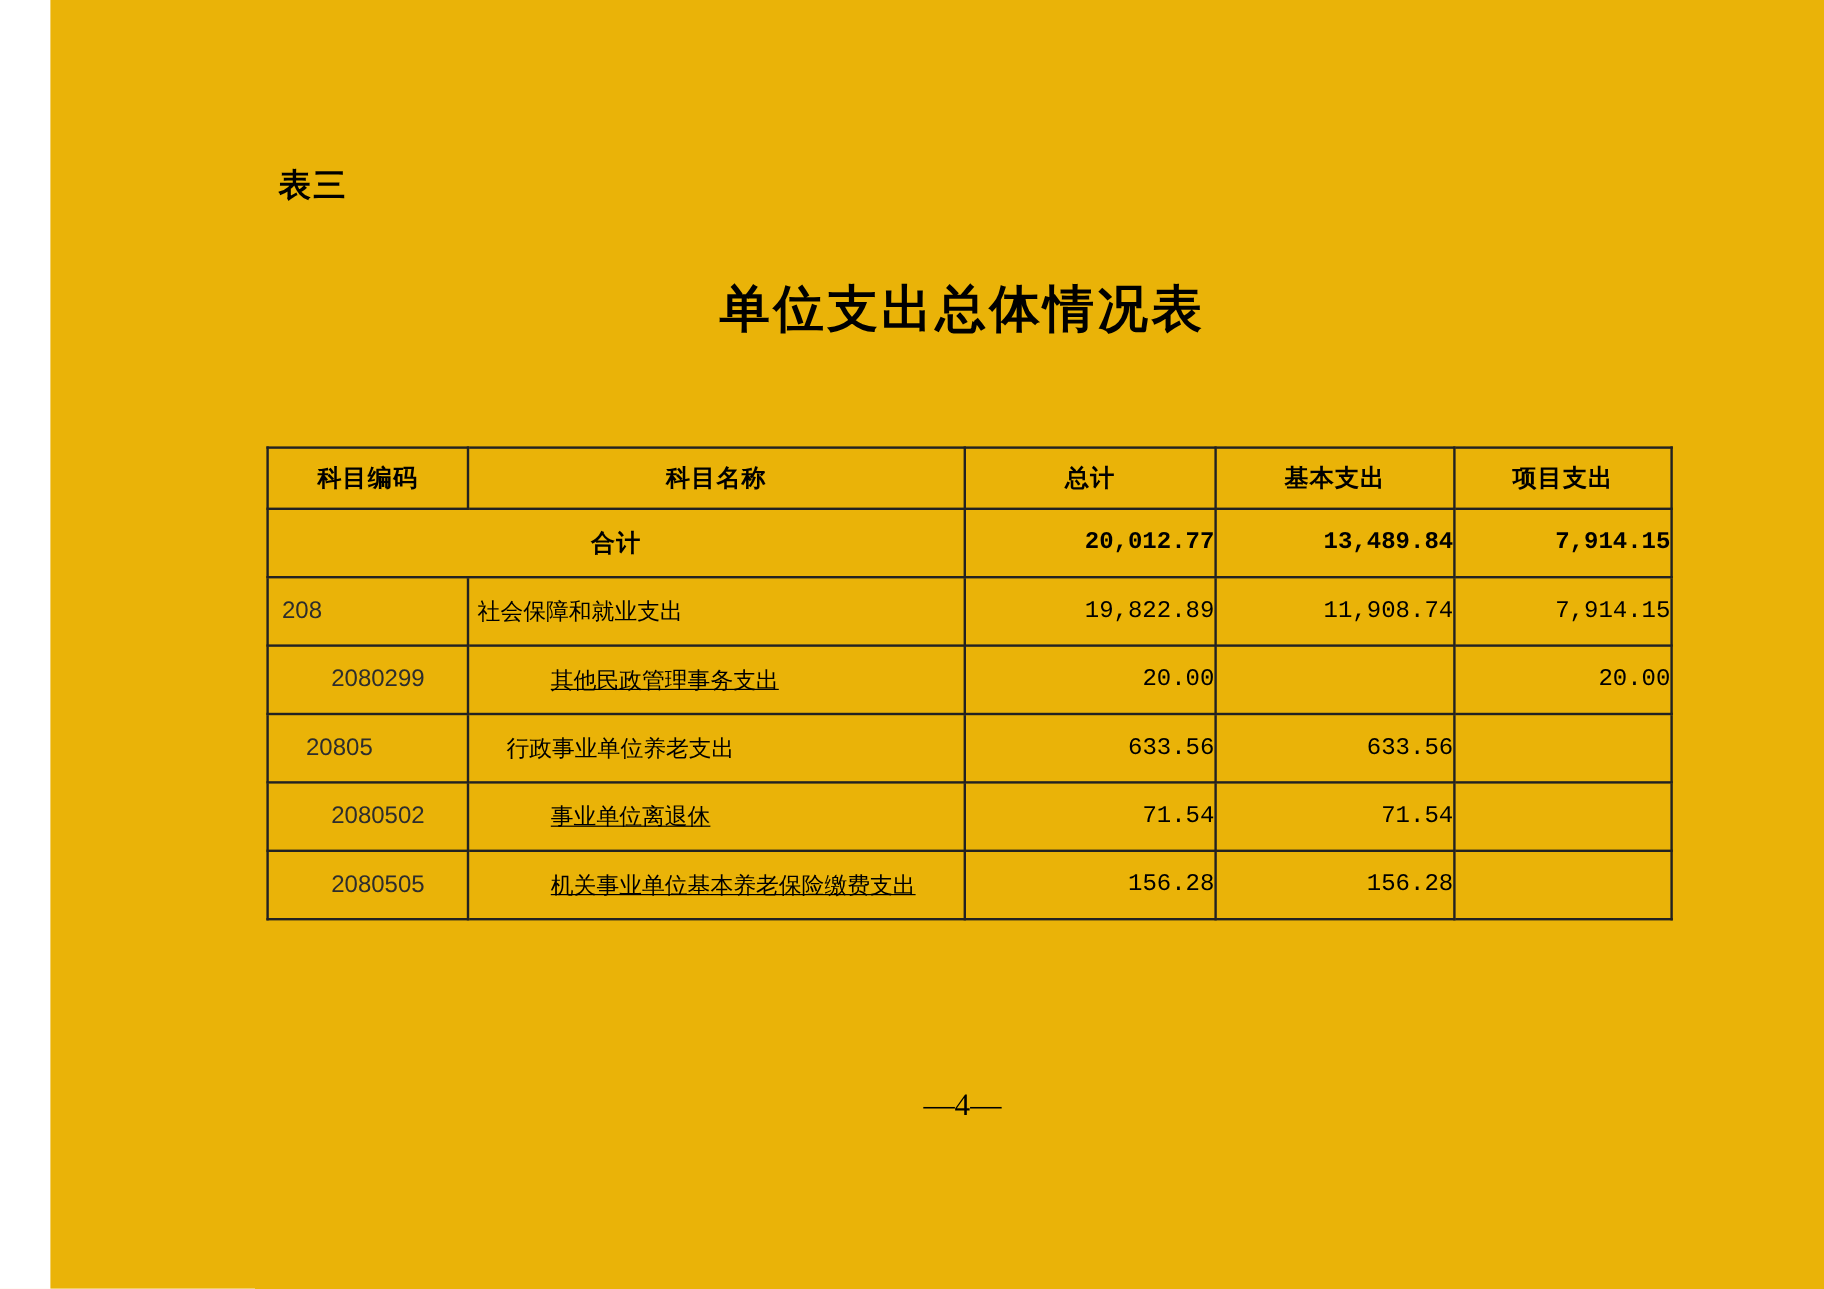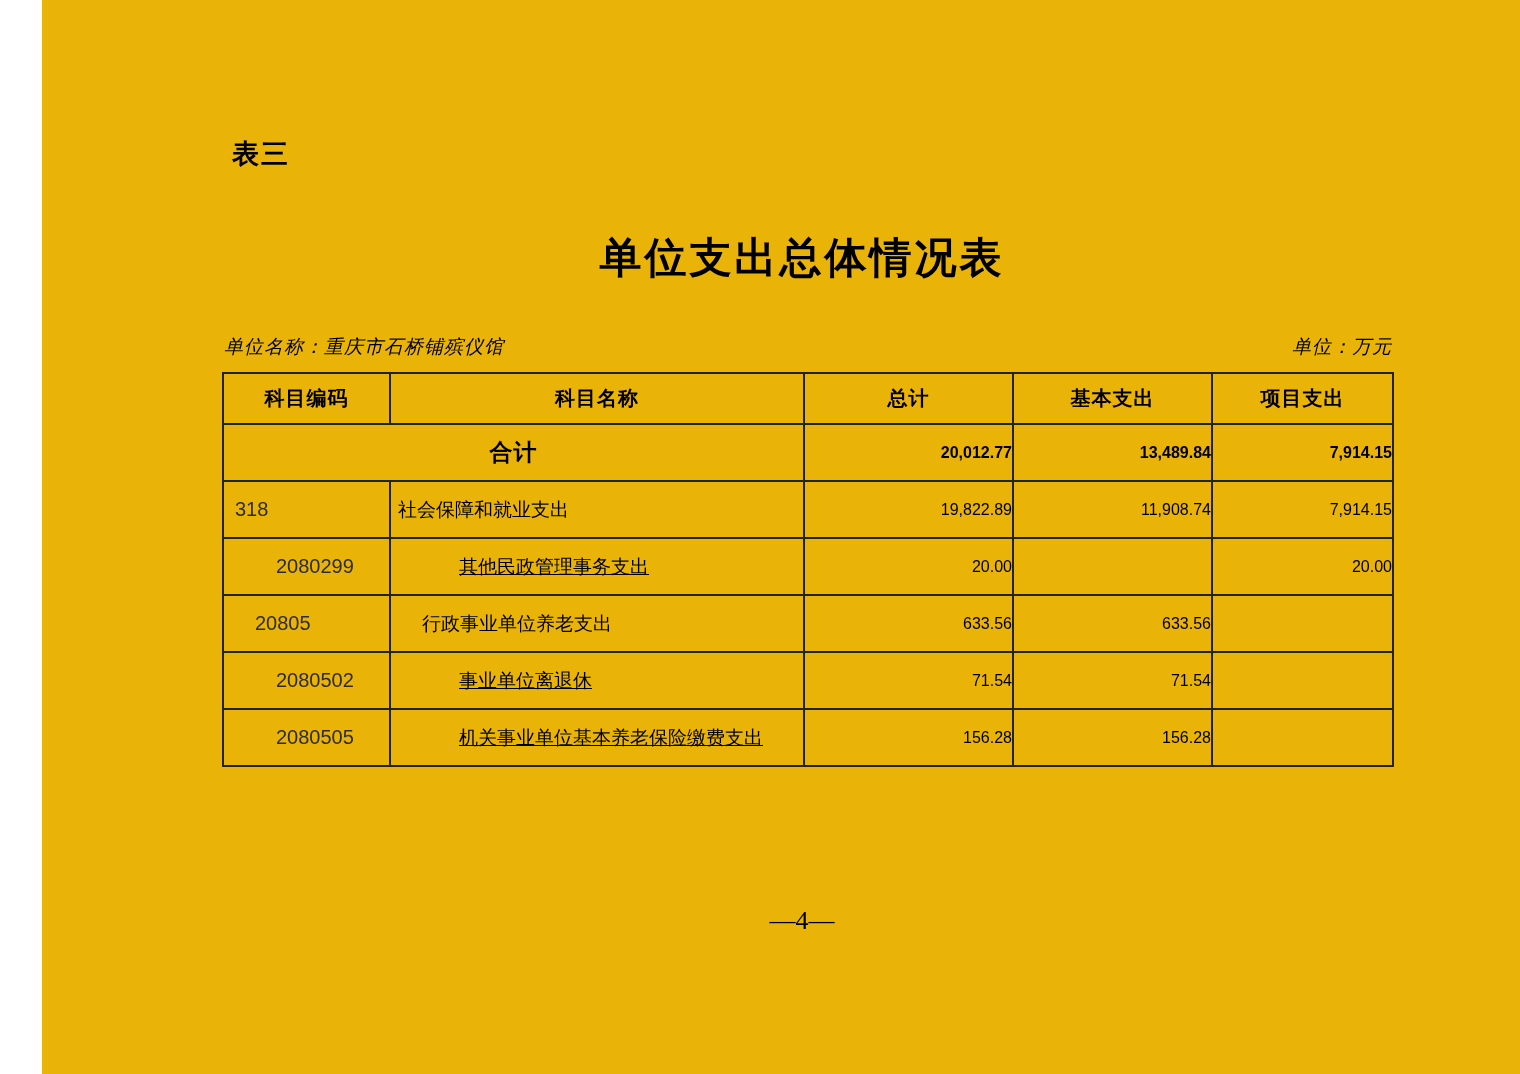--- a/index.html
+++ b/index.html
@@ -66,27 +66,27 @@
   .hdr th {
     font-family: "Liberation Sans", sans-serif;
     font-weight: bold;
     font-size: 20px;
     text-align: center;
     letter-spacing: 1px;
   }
   .total-label {
     font-family: "Liberation Sans", sans-serif;
     font-weight: bold;
-    font-size: 23px;
+    font-size: 20px;
     text-align: center;
     letter-spacing: 1px;
   }
   .num {
-    font-family: Liberation Sans, sans-serif;
-    font-size: 16px;
+    font-family: Liberation Mono, monospace;
+    font-size: 20px;
     text-align: right;
     padding-right: 12px;
   }
   .num.bold { font-weight: bold; }
   .code {
     font-family: "Liberation Sans", sans-serif;
     font-size: 20px;
     color: #2d2d2d;
     text-align: left;
   }
@@ -113,24 +113,20 @@
 </style>
 </head>
 <body>
 
 <div class="page">
 
   <div class="tbl-label">表三</div>
 
   <div class="doc-title">单位支出总体情况表</div>
 
-  <div class="meta-row">
-    <span>单位名称：重庆市石桥铺殡仪馆</span>
-    <span>单位：万元</span>
-  </div>
 
   <table class="main-table">
     <colgroup>
       <col style="width:167px">
       <col style="width:414px">
       <col style="width:209px">
       <col style="width:199px">
       <col style="width:181px">
     </colgroup>
     <thead>
@@ -143,21 +139,21 @@
       </tr>
     </thead>
     <tbody>
       <tr class="body-row">
         <td colspan="2" class="total-label">合计</td>
         <td class="num bold">20,012.77</td>
         <td class="num bold">13,489.84</td>
         <td class="num bold">7,914.15</td>
       </tr>
     <tr class="body-row">
-      <td class="code lvl1">318</td>
+      <td class="code lvl1">208</td>
       <td class="name lvl1">社会保障和就业支出</td>
       <td class="num">19,822.89</td>
       <td class="num">11,908.74</td>
       <td class="num">7,914.15</td>
     </tr>
         <tr class="body-row">
       <td class="code lvl3">2080299</td>
       <td class="name lvl3">其他民政管理事务支出</td>
       <td class="num">20.00</td>
       <td class="num"></td>

